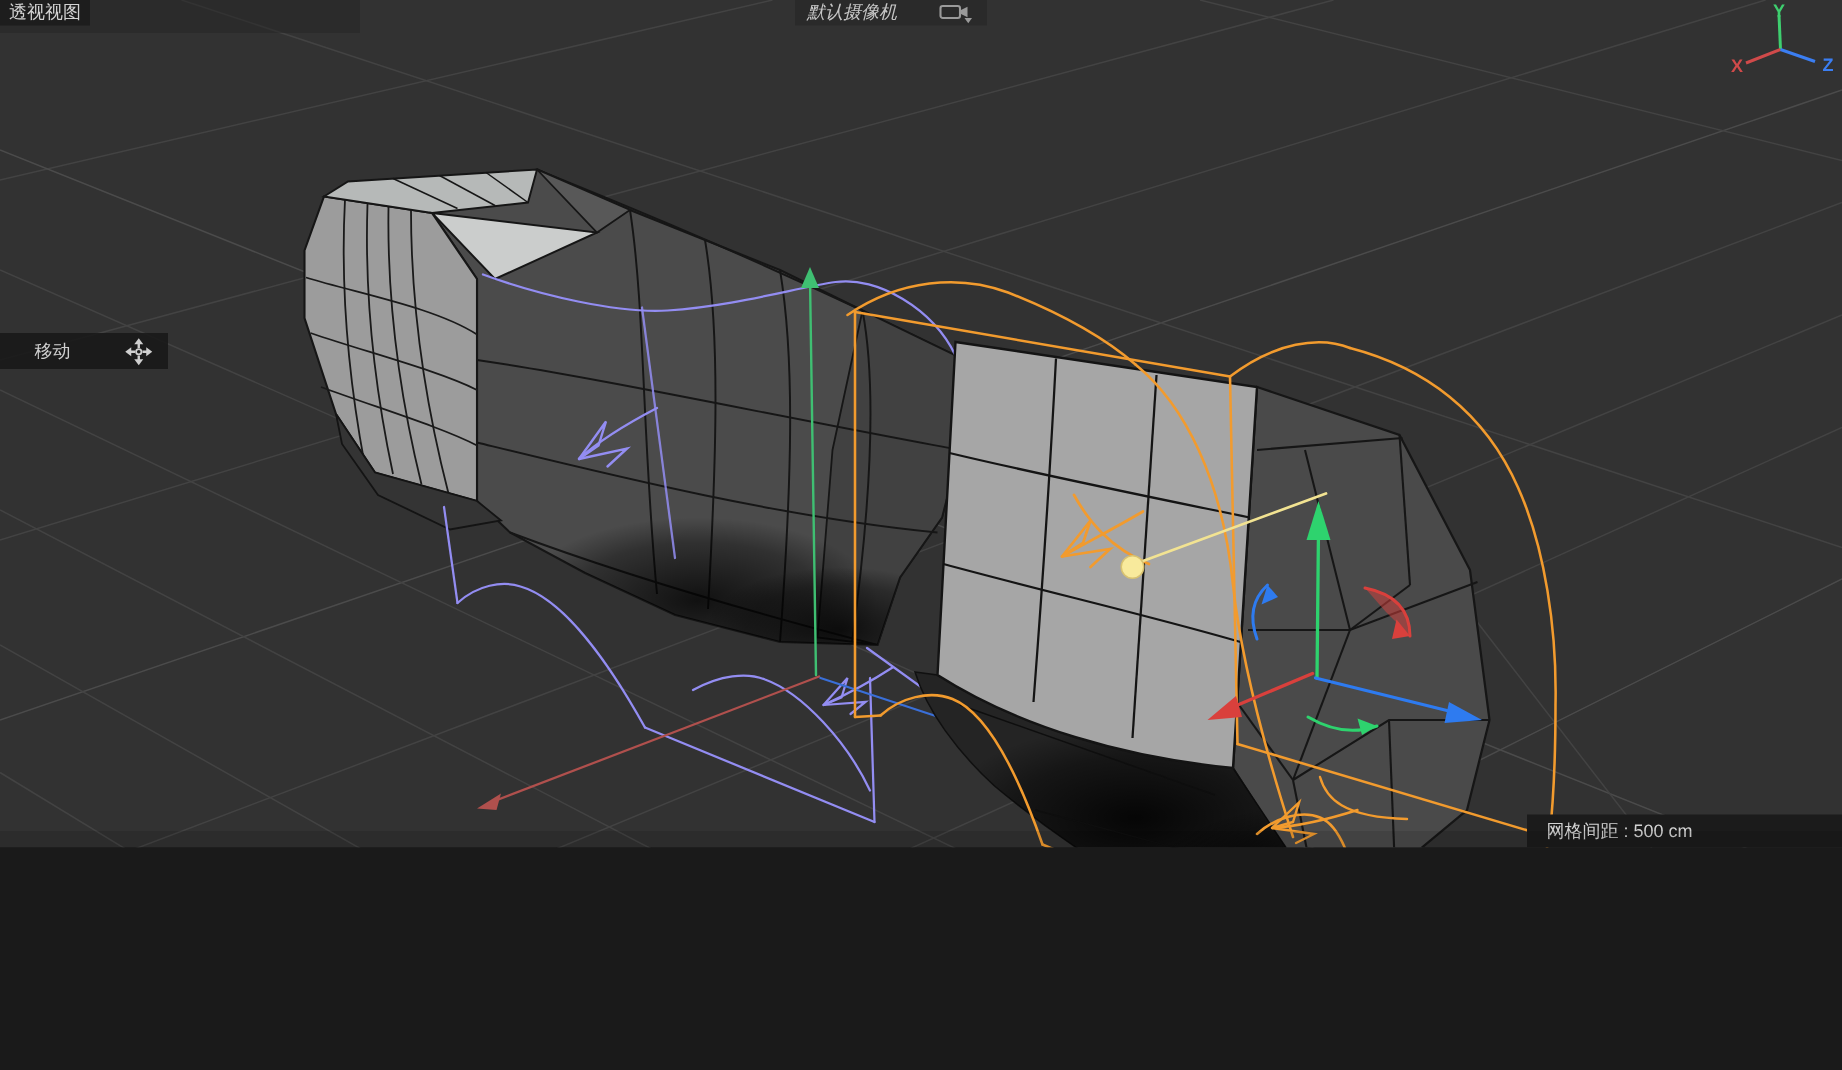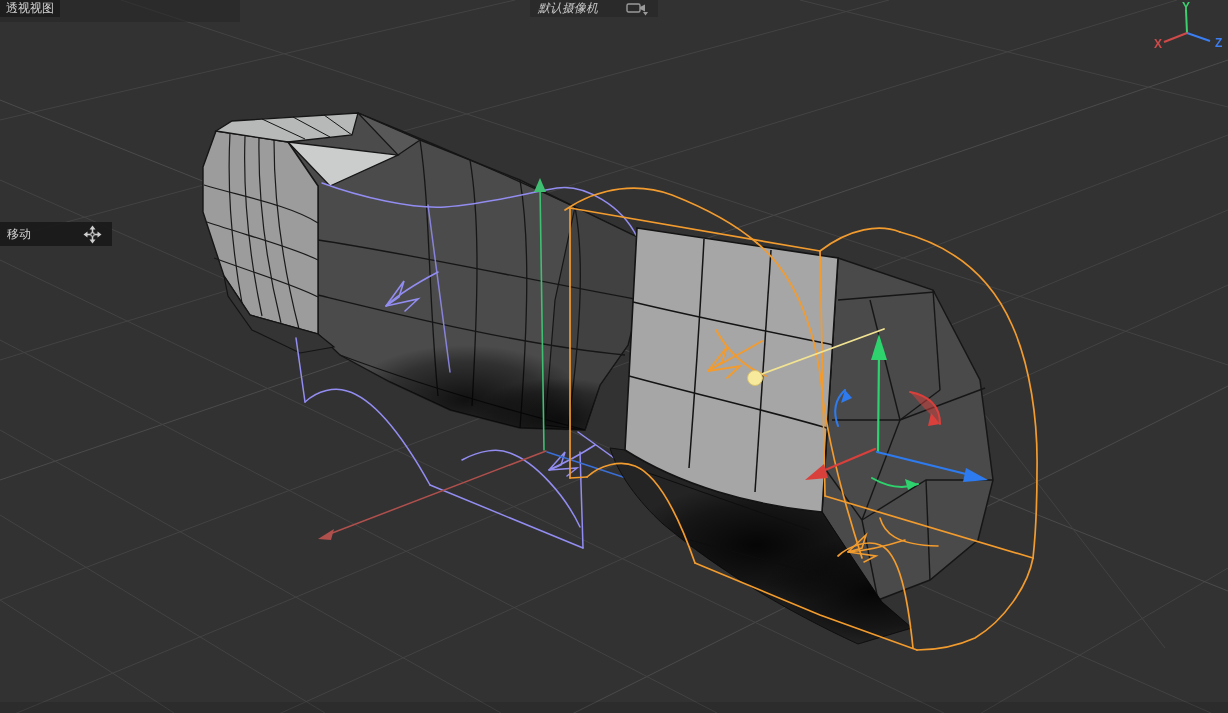--- a/index.html
+++ b/index.html
@@ -1,29 +1,29 @@
 <!DOCTYPE html>
 <html><head>
 <meta charset="utf-8">
 <style>
   html,body{margin:0;padding:0;background:#1a1a1a;}
   .viewport{
-    position:relative;width:1228px;height:713px;overflow:hidden;
+    position:relative;width:1228px;height:565px;overflow:hidden;
     background:#323232;
     font-family:"Liberation Sans","DejaVu Sans",sans-serif;
     -webkit-font-smoothing:antialiased;
   }
   .scene{position:absolute;left:0;top:0;width:1228px;height:713px;display:block;}
   .header-strip{position:absolute;left:0;top:0;width:240px;height:22px;background:rgba(38,38,38,.55);}
   .view-tab{position:absolute;left:0;top:0;height:17px;padding:0 6px;background:#1d1d1d;color:#d2d2d2;font-size:12px;line-height:16px;}
   .camera-wrap{position:absolute;left:530px;top:0;height:17px;display:flex;align-items:center;gap:10px;background:rgba(30,30,30,.35);padding:0 8px;}
   .camera-label{color:#c6c6c6;font-size:12px;font-style:italic;}
   .camera-icon{margin-left:18px;}
   .move-bar{position:absolute;left:0;top:222px;width:112px;height:24px;background:rgba(24,24,24,.88);display:flex;align-items:center;}
-  .move-label{color:#d0d0d0;font-size:12px;padding-left:7px;flex:1;}
+  .move-label{color:#d0d0d0;font-size:12px;padding-left:7px;flex:1;margin-left:16px;}
   .move-icon{margin-right:10px;}
   .grid-info{position:absolute;right:0;bottom:0;width:210px;height:22px;background:#1b1b1b;display:flex;align-items:center;}
   .grid-info span{color:#d2d2d2;font-size:12px;padding-left:13px;}
   .bottom-strip{position:absolute;left:0;bottom:0;width:1228px;height:11px;background:rgba(0,0,0,.10);}
   .axis-widget{position:absolute;left:1148px;top:2px;width:78px;height:56px;}
   .axis-label{position:absolute;font-size:12px;font-weight:bold;}
   .axis-label.x{color:#d04a4a;left:6px;top:35px;}
   .axis-label.y{color:#3ecf6f;left:34px;top:-2px;}
   .axis-label.z{color:#3b7ef2;left:67px;top:34px;}
 </style>
@@ -278,20 +278,23 @@
       <g stroke="#cfcfcf" stroke-width="1.6" fill="none">
         <line x1="9.5" y1="4" x2="9.5" y2="7"></line>
         <line x1="9.5" y1="12" x2="9.5" y2="15"></line>
         <line x1="4" y1="9.5" x2="7" y2="9.5"></line>
         <line x1="12" y1="9.5" x2="15" y2="9.5"></line>
       </g>
       <circle cx="9.5" cy="9.5" r="1.8" fill="none" stroke="#cfcfcf" stroke-width="1.2"></circle>
     </svg>
   </div>
 
+  <div class="grid-info">
+    <span>网格间距 : 500 cm</span>
+  </div>
 
   <div class="bottom-strip"></div>
 
   <div class="axis-widget">
     <svg width="78" height="56" viewBox="0 0 78 56">
       <line x1="39" y1="31" x2="38" y2="8" stroke="#3ecf6f" stroke-width="2"></line>
       <line x1="39" y1="31" x2="16" y2="40" stroke="#d04a4a" stroke-width="2"></line>
       <line x1="39" y1="31" x2="62" y2="39" stroke="#3b7ef2" stroke-width="2"></line>
     </svg>
     <span class="axis-label y">Y</span>

